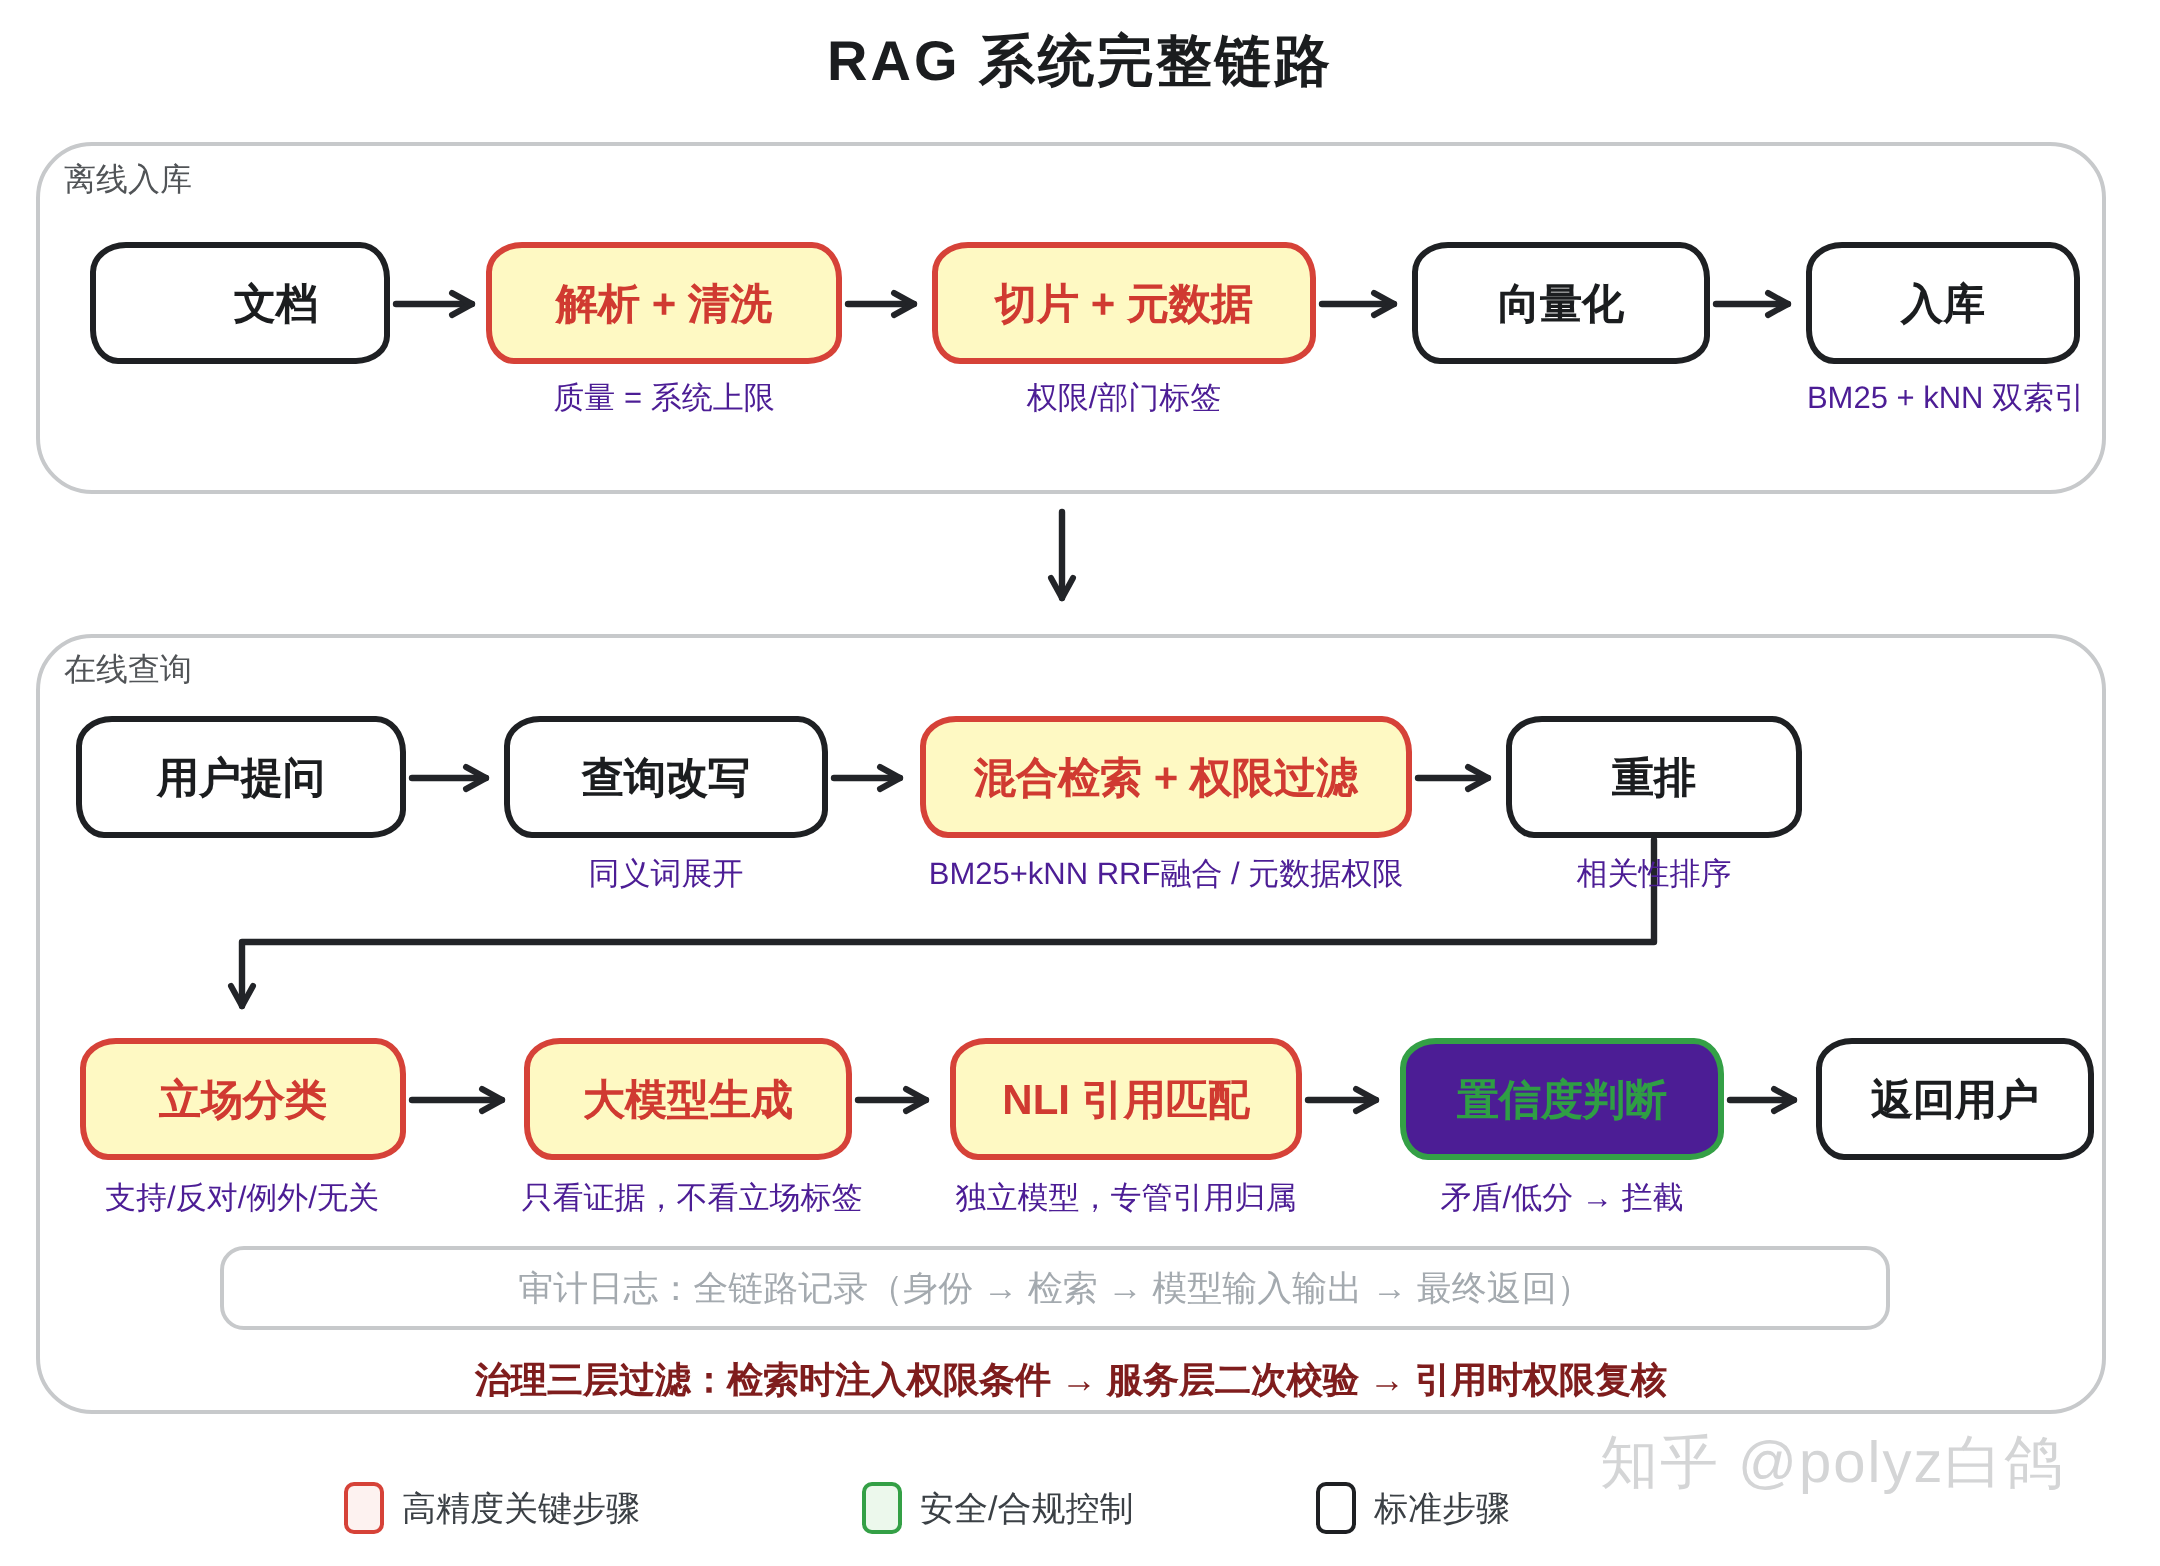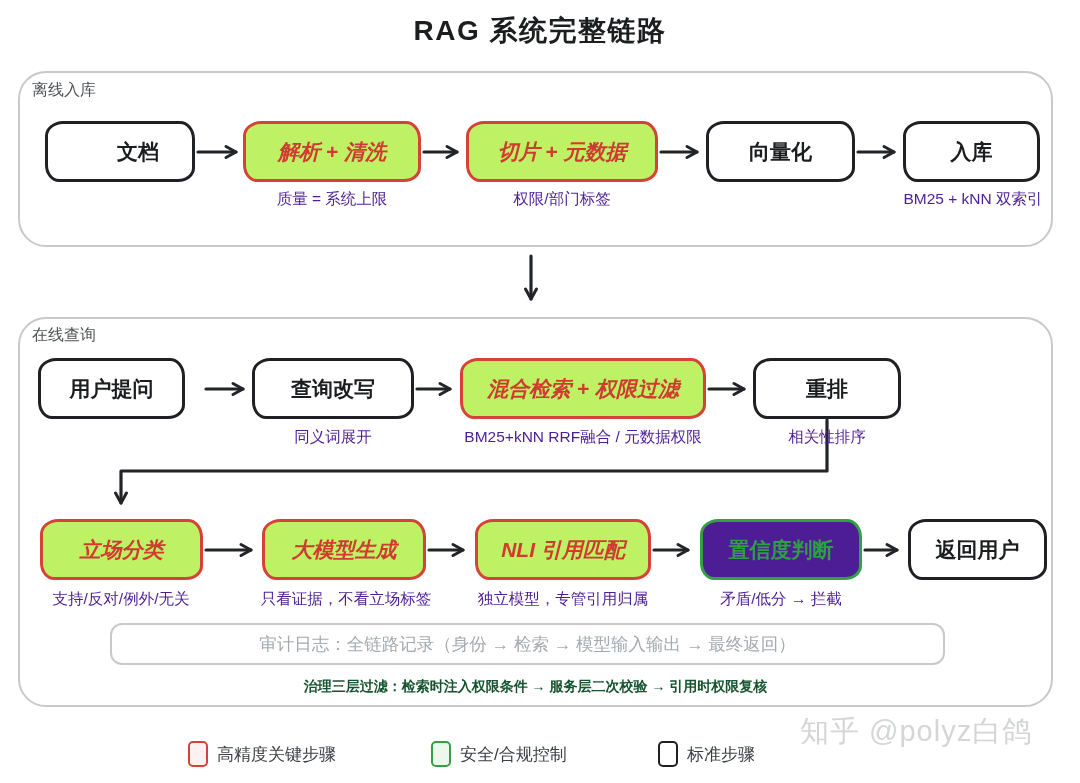--- a/index.html
+++ b/index.html
@@ -21,35 +21,35 @@
   }
   .wires{position:absolute;left:0;top:0;}
   .node{
     position:absolute;height:61px;box-sizing:border-box;
     display:flex;align-items:center;justify-content:center;
     font-size:21px;font-weight:600;white-space:nowrap;
     border-radius:18px 15px 17px 14px / 15px 18px 14px 17px;
     background:#fff;
   }
   .std{border:3.5px solid #1e2023;color:#1b1d1f;}
-  .crit{border:3.5px solid #d64238;background:#bef264;color:#d03a31;font-style:italic;}
+  .crit{border:3.5px solid #d64238;background:#fef9c3;color:#d03a31;}
   .safe{border:3.5px solid #34a046;background:#4c1d95;color:#2f9e44;}
   .note{
     position:absolute;transform:translateX(-50%);
     font-size:15.5px;color:#4c1d95;white-space:nowrap;
   }
   .audit-box{
     position:absolute;left:110px;top:623px;width:835px;height:42px;
     border:2px solid #c7c9cb;border-radius:12px;box-sizing:border-box;
     display:flex;align-items:center;justify-content:center;
     font-size:17.5px;color:#a4aaaf;background:#fff;white-space:nowrap;
   }
   .governance{
     position:absolute;left:18px;top:678px;width:1035px;text-align:center;
-    font-size:14px;font-weight:600;color:#14532d;white-space:nowrap;
+    font-size:18px;font-weight:600;color:#7f1d1d;white-space:nowrap;
   }
   .legend-item{
     position:absolute;top:741px;display:flex;align-items:center;gap:9px;
     font-size:17px;color:#3b4045;white-space:nowrap;
   }
   .swatch{width:20px;height:26px;border-radius:5px;box-sizing:border-box;display:inline-block;}
   .sw-crit{border:2.5px solid #d64238;background:#fdf2f0;}
   .sw-safe{border:2.5px solid #34a046;background:#ecf8ec;}
   .sw-std{border:2.5px solid #1e2023;background:#ffffff;}
   .watermark{
@@ -94,21 +94,21 @@
 <div class="node std" style="left:45px;top:121px;width:150px;padding-left:36px;">文档</div>
 <div class="node crit" style="left:243px;top:121px;width:178px;">解析 + 清洗</div>
 <div class="node crit" style="left:466px;top:121px;width:192px;">切片 + 元数据</div>
 <div class="node std" style="left:706px;top:121px;width:149px;">向量化</div>
 <div class="node std" style="left:903px;top:121px;width:137px;">入库</div>
 
 <div class="note" style="left:332px;top:189px;">质量 = 系统上限</div>
 <div class="note" style="left:562px;top:189px;">权限/部门标签</div>
 <div class="note" style="left:973px;top:189px;">BM25 + kNN 双索引</div>
 
-<div class="node std" style="left:38px;top:358px;width:147px;">用户提问</div>
+<div class="node std" style="left:38px;top:358px;width:165px;">用户提问</div>
 <div class="node std" style="left:252px;top:358px;width:162px;">查询改写</div>
 <div class="node crit" style="left:460px;top:358px;width:246px;">混合检索 + 权限过滤</div>
 <div class="node std" style="left:753px;top:358px;width:148px;">重排</div>
 
 <div class="note" style="left:333px;top:427px;">同义词展开</div>
 <div class="note" style="left:583px;top:427px;">BM25+kNN RRF融合 / 元数据权限</div>
 <div class="note" style="left:827px;top:427px;">相关性排序</div>
 
 <div class="node crit" style="left:40px;top:519px;width:163px;">立场分类</div>
 <div class="node crit" style="left:262px;top:519px;width:164px;">大模型生成</div>
@@ -117,21 +117,21 @@
 <div class="node std" style="left:908px;top:519px;width:139px;">返回用户</div>
 
 <div class="note" style="left:121px;top:589px;">支持/反对/例外/无关</div>
 <div class="note" style="left:346px;top:589px;">只看证据，不看立场标签</div>
 <div class="note" style="left:563px;top:589px;">独立模型，专管引用归属</div>
 <div class="note" style="left:781px;top:589px;">矛盾/低分 → 拦截</div>
 
 <div class="audit-box">审计日志：全链路记录（身份 → 检索 → 模型输入输出 → 最终返回）</div>
 <div class="governance">治理三层过滤：检索时注入权限条件 → 服务层二次校验 → 引用时权限复核</div>
 
-<div class="legend-item" style="left:188px;align-items:center;">
+<div class="legend-item" style="left:172px;align-items:center;">
   <span class="swatch sw-crit"></span>
   <span>高精度关键步骤</span>
 </div>
 <div class="legend-item" style="left:431px;">
   <span class="swatch sw-safe"></span>
   <span>安全/合规控制</span>
 </div>
 <div class="legend-item" style="left:658px;">
   <span class="swatch sw-std"></span>
   <span>标准步骤</span>

